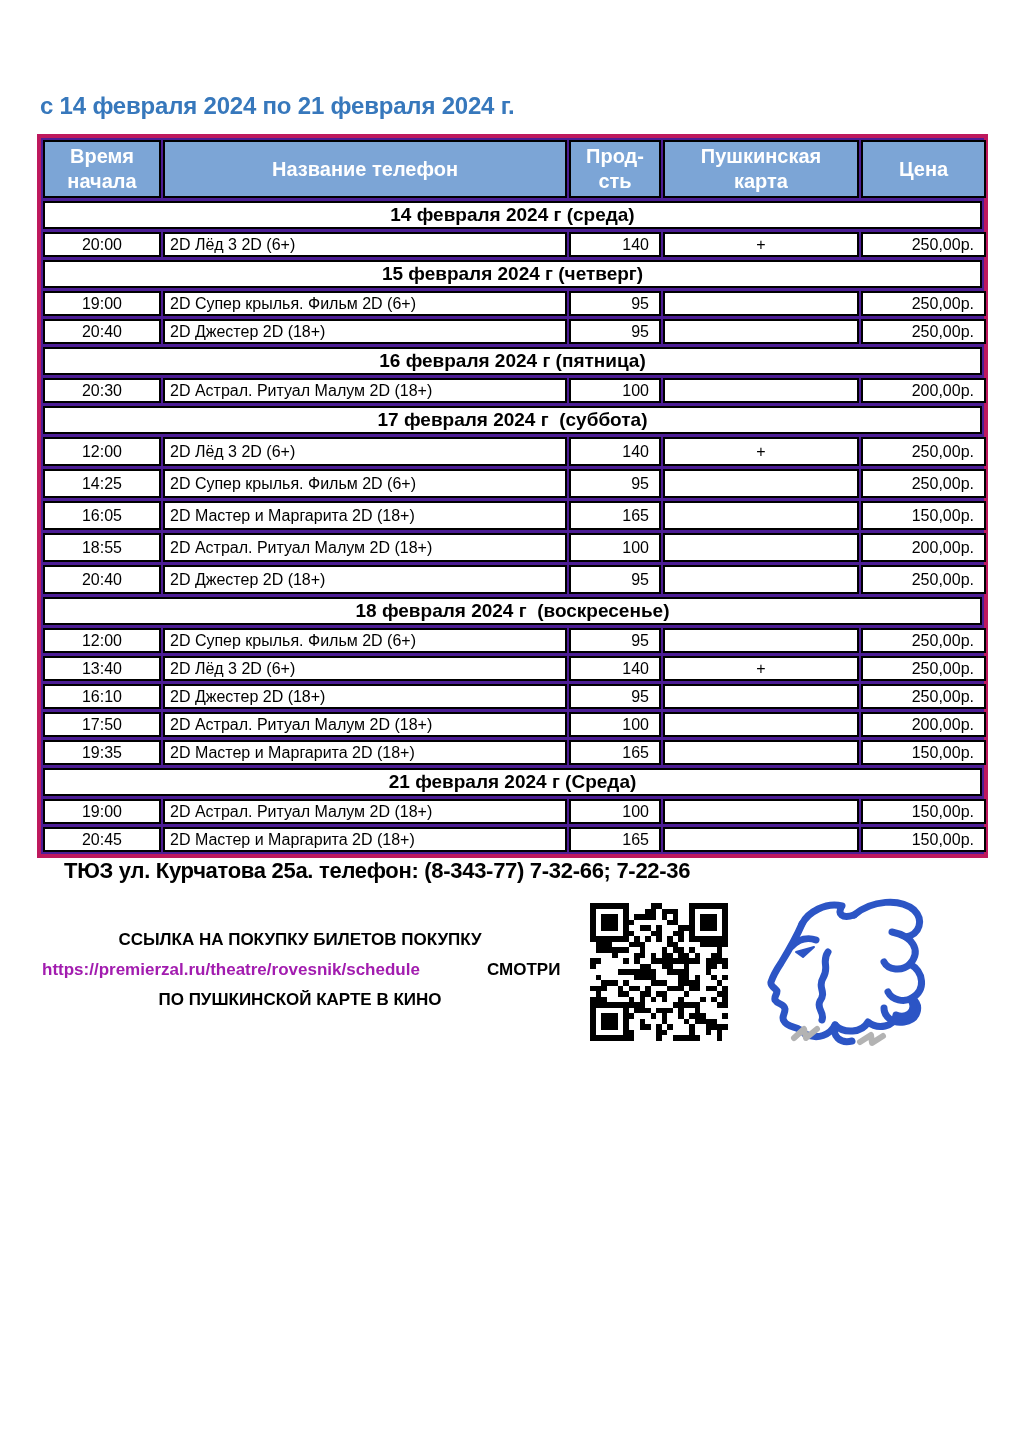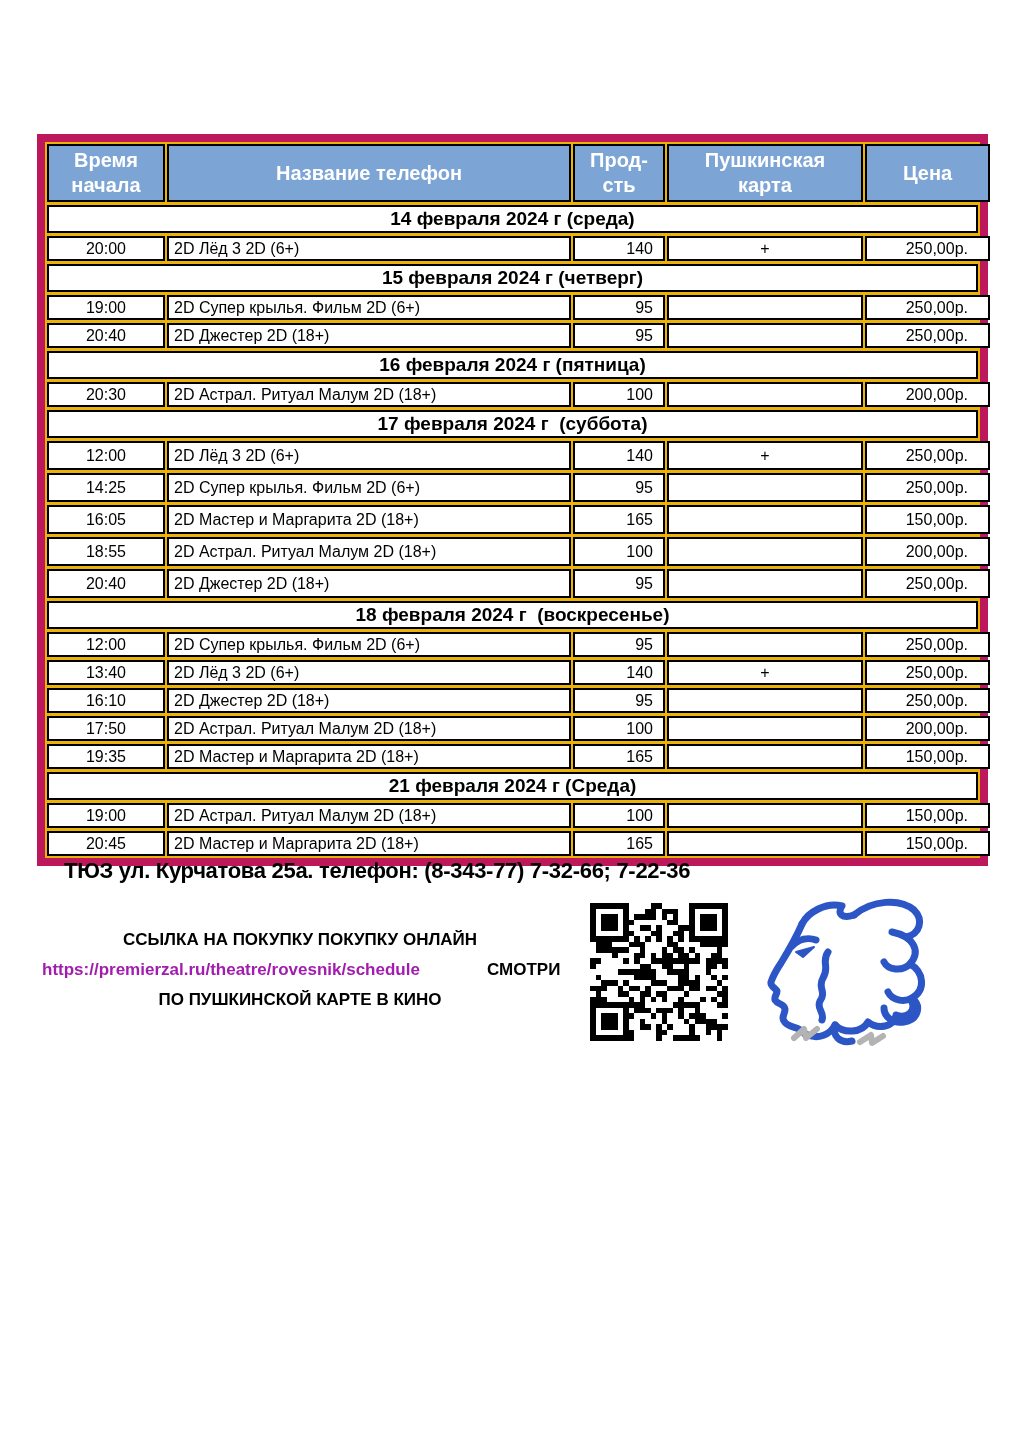--- a/index.html
+++ b/index.html
@@ -5,37 +5,37 @@
   html,body{margin:0;padding:0;background:#fff;}
   .page{position:relative;width:1024px;height:1448px;background:#ffffff;
         font-family:"Liberation Sans",sans-serif;color:#000;overflow:hidden;}
 
   .title{position:absolute;left:40px;top:56px;width:530px;text-align:center;
          font-size:23px;font-weight:bold;color:#3778BC;letter-spacing:.2px;}
   .subtitle{position:absolute;left:40px;top:92px;font-size:24px;font-weight:bold;
             color:#3778BC;letter-spacing:-.2px;}
 
   .tablewrap{position:absolute;left:37px;top:134px;width:951px;box-sizing:border-box;
-             border:8px solid #be185d;padding:2px;background:#eab308;
+             border:4px solid #be185d;padding:2px;background:#4c1d95;
              display:flex;flex-direction:column;gap:3px;}
   .hrow,.drow{display:grid;grid-template-columns:118px 404px 92px 196px 125px;column-gap:2px;}
   .hcell{background:#7CA5D6;border:2px solid #000;box-sizing:border-box;height:58px;
          color:#fff;font-weight:bold;font-size:20px;line-height:1.25;text-align:center;
          white-space:pre-line;display:flex;align-items:center;justify-content:center;}
   .daterow{border:2px solid #000;box-sizing:border-box;height:28px;
            display:flex;align-items:center;justify-content:center;
            font-weight:bold;font-size:19px;white-space:pre-wrap;background:#fff;text-align:center;}
   .drow .cell{border:2px solid #000;box-sizing:border-box;height:25px;font-size:16px;
               display:flex;align-items:center;background:#fff;overflow:hidden;}
   .drow.tall .cell{height:29px;}
   .c0{justify-content:center;}
   .c1{padding-left:5px;}
   .c2{justify-content:flex-end;padding-right:10px;}
   .c3{justify-content:center;}
-  .c4{justify-content:flex-end;padding-right:20px;}
+  .c4{justify-content:flex-end;padding-right:10px;}
 
   .address{position:absolute;left:64px;top:858px;font-size:22px;font-weight:bold;
            letter-spacing:-.3px;}
 
   .info1{position:absolute;left:40px;top:930px;width:520px;text-align:center;
          font-weight:bold;font-size:17px;}
   .info2{position:absolute;left:42px;top:960px;font-weight:bold;font-size:17px;color:#a21caf;
          text-decoration:none;}
   .watch{position:absolute;left:487px;top:960px;font-weight:bold;font-size:17px;}
   .info3{position:absolute;left:40px;top:990px;width:520px;text-align:center;
@@ -43,20 +43,21 @@
 
   .qr{position:absolute;left:590px;top:903px;width:138px;height:138px;}
   .qr svg{width:100%;height:100%;shape-rendering:crispEdges;}
   .pushkin{position:absolute;left:742px;top:888px;width:200px;height:162px;}
 </style>
 </head>
 <body>
 
 <div class="page">
 
+  <div class="subtitle">с 14 февраля 2024 по 21 февраля 2024 г.</div>
 
   <div class="tablewrap">
       <div class="hrow">
         <div class="hcell">Время
 начала</div>
         <div class="hcell">Название телефон</div>
         <div class="hcell">Прод-
 сть</div>
         <div class="hcell">Пушкинская
 карта</div>
@@ -177,21 +178,21 @@
         <div class="cell c0">20:45</div>
         <div class="cell c1">2D Мастер и Маргарита 2D (18+)</div>
         <div class="cell c2">165</div>
         <div class="cell c3"></div>
         <div class="cell c4">150,00р.</div>
       </div>
     </div>
 
   <div class="address">ТЮЗ ул. Курчатова 25а. телефон: (8-343-77) 7-32-66; 7-22-36</div>
 
-  <div class="info1">ССЫЛКА НА ПОКУПКУ ПОКУПКУ ОНЛАЙН</div>
+  <div class="info1">ССЫЛКА НА ПОКУПКУ БИЛЕТОВ ПОКУПКУ</div>
   <div class="info2">https://premierzal.ru/theatre/rovesnik/schedule</div>
   <div class="watch">СМОТРИ</div>
   <div class="info3">ПО ПУШКИНСКОЙ КАРТЕ В КИНО</div>
 
   <div class="qr">
     <svg viewBox="0 0 25 25" xmlns="http://www.w3.org/2000/svg">
         <rect x="0" y="0" width="25" height="25" fill="#fff"></rect>
         <rect x="0" y="0" width="1" height="1" fill="#000"></rect>
         <rect x="1" y="0" width="1" height="1" fill="#000"></rect>
         <rect x="2" y="0" width="1" height="1" fill="#000"></rect>

